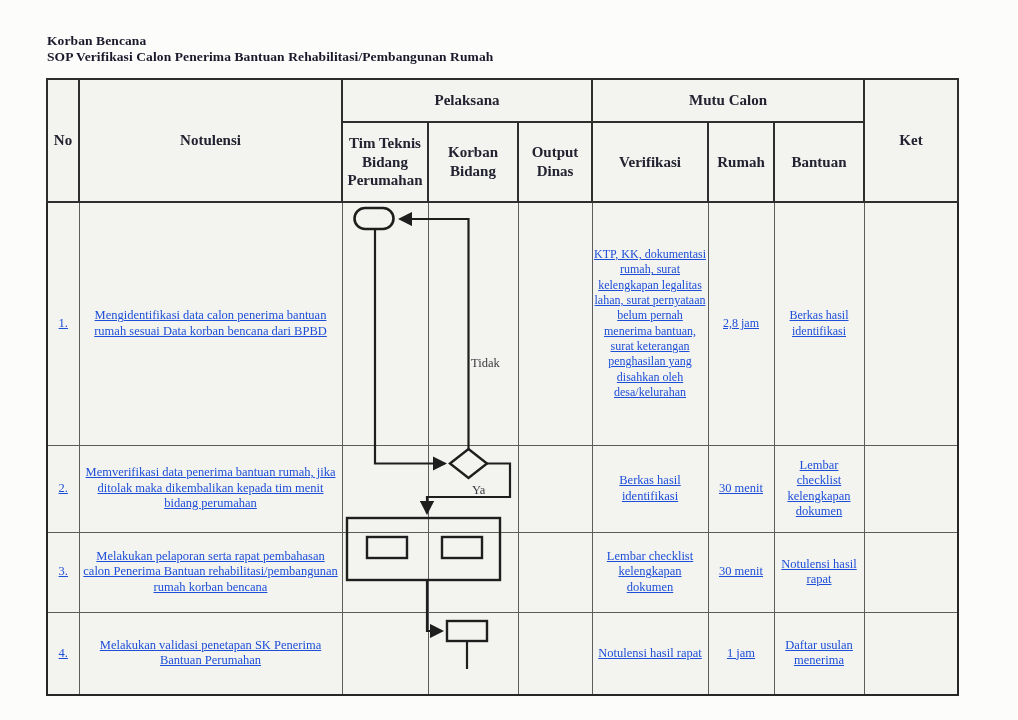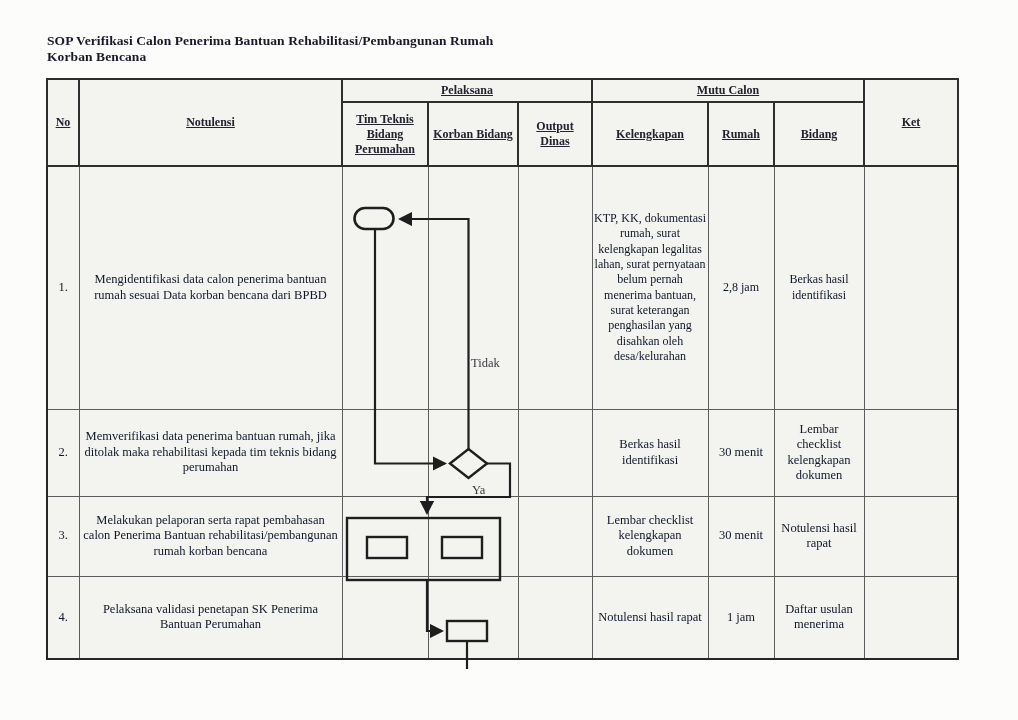--- a/index.html
+++ b/index.html
@@ -16,28 +16,27 @@
     font-size:13.5px;font-weight:bold;line-height:16px;color:#19192b;
     letter-spacing:.1px;
   }
   table.sop{
     position:absolute;left:46px;top:78px;width:911px;
     border-collapse:collapse;table-layout:fixed;
     background:#f3f3ef;color:#2d2d33;
   }
   table.sop{border:2px solid #262626;}
   table.sop th{
-    border:2px solid #2e2e2e;font-weight:bold;font-size:12px;
-    text-align:center;vertical-align:middle;padding:3px 2px;line-height:1.25;
+    border:2px solid #2e2e2e;font-weight:bold;font-size:15px;
+    text-align:center;vertical-align:middle;padding:11px 2px;line-height:1.25;
     color:#222230;
-    text-decoration:underline;
   }
   table.sop td{
     border:1px solid #5c5c5c;font-size:12.5px;vertical-align:middle;
-    padding:1px 3px;line-height:1.24;text-align:center;color:#0f172a;
+    padding:1px 3px;line-height:1.24;text-align:center;color:#1d4ed8;text-decoration:underline;
   }
   tr.hrow1{height:23px;}
   tr.hrow2{height:64px;}
   tr.brow1{height:243px;}
   tr.brow2{height:87px;}
   tr.brow3{height:80px;}
   tr.brow4{height:83px;}
   td.c-keg{text-align:left;padding-left:6px;padding-right:4px;margin-left:42px;}
   td.c-no{text-align:center;}
   tr.brow1 td.c-data{font-size:12px;line-height:1.28;padding:1px 1px;}
@@ -49,22 +48,22 @@
     font-family:"Liberation Serif","DejaVu Serif",serif;
     font-size:12.5px;fill:#3a3a40;
   }
 </style>
 </head>
 <body>
 
 <div class="page">
 
   <div class="doc-title">
+    <div>Korban Bencana</div>
     <div>SOP Verifikasi Calon Penerima Bantuan Rehabilitasi/Pembangunan Rumah</div>
-    <div>Korban Bencana</div>
   </div>
 
   <table class="sop">
     <colgroup>
       <col style="width:32px">
         <col style="width:263px">
         <col style="width:86px">
       <col style="width:90px">
         <col style="width:74px">
         <col style="width:116px">
@@ -77,40 +76,40 @@
         <th rowspan="2">No</th>
         <th rowspan="2">Notulensi</th>
         <th colspan="3">Pelaksana</th>
         <th colspan="3">Mutu Calon</th>
         <th rowspan="2">Ket</th>
       </tr>
       <tr class="hrow2">
         <th>Tim Teknis Bidang Perumahan</th>
         <th>Korban Bidang</th>
         <th>Output Dinas</th>
-        <th>Kelengkapan</th>
+        <th>Verifikasi</th>
         <th>Rumah</th>
-        <th>Bidang</th>
+        <th>Bantuan</th>
       </tr>
     </thead>
     <tbody>
       <tr class="brow1">
         <td class="c-no">1.</td>
         <td class="c-keg">Mengidentifikasi data calon penerima bantuan rumah sesuai Data korban bencana dari BPBD</td>
         <td></td>
         <td></td>
         <td></td>
         <td class="c-data">KTP, KK, dokumentasi rumah, surat kelengkapan legalitas lahan, surat pernyataan belum pernah menerima bantuan, surat keterangan penghasilan yang disahkan oleh desa/kelurahan</td>
         <td class="c-data">2,8 jam</td>
         <td class="c-data">Berkas hasil identifikasi</td>
         <td></td>
       </tr>
       <tr class="brow2">
         <td class="c-no">2.</td>
-        <td class="c-keg">Memverifikasi data penerima bantuan rumah, jika ditolak maka rehabilitasi kepada tim teknis bidang perumahan</td>
+        <td class="c-keg">Memverifikasi data penerima bantuan rumah, jika ditolak maka dikembalikan kepada tim menit bidang perumahan</td>
         <td></td>
         <td></td>
         <td></td>
         <td class="c-data">Berkas hasil identifikasi</td>
         <td class="c-data">30 menit</td>
         <td class="c-data">Lembar checklist kelengkapan dokumen</td>
         <td></td>
       </tr>
       <tr class="brow3">
         <td class="c-no">3.</td>
@@ -118,21 +117,21 @@
         <td></td>
         <td></td>
         <td></td>
         <td class="c-data">Lembar checklist kelengkapan dokumen</td>
         <td class="c-data">30 menit</td>
         <td class="c-data">Notulensi hasil rapat</td>
         <td></td>
       </tr>
       <tr class="brow4">
         <td class="c-no">4.</td>
-        <td class="c-keg">Pelaksana validasi penetapan SK Penerima Bantuan Perumahan</td>
+        <td class="c-keg">Melakukan validasi penetapan SK Penerima Bantuan Perumahan</td>
         <td></td>
         <td></td>
         <td></td>
         <td class="c-data">Notulensi hasil rapat</td>
         <td class="c-data">1 jam</td>
         <td class="c-data">Daftar usulan menerima</td>
         <td></td>
       </tr>
     </tbody>
   </table>

